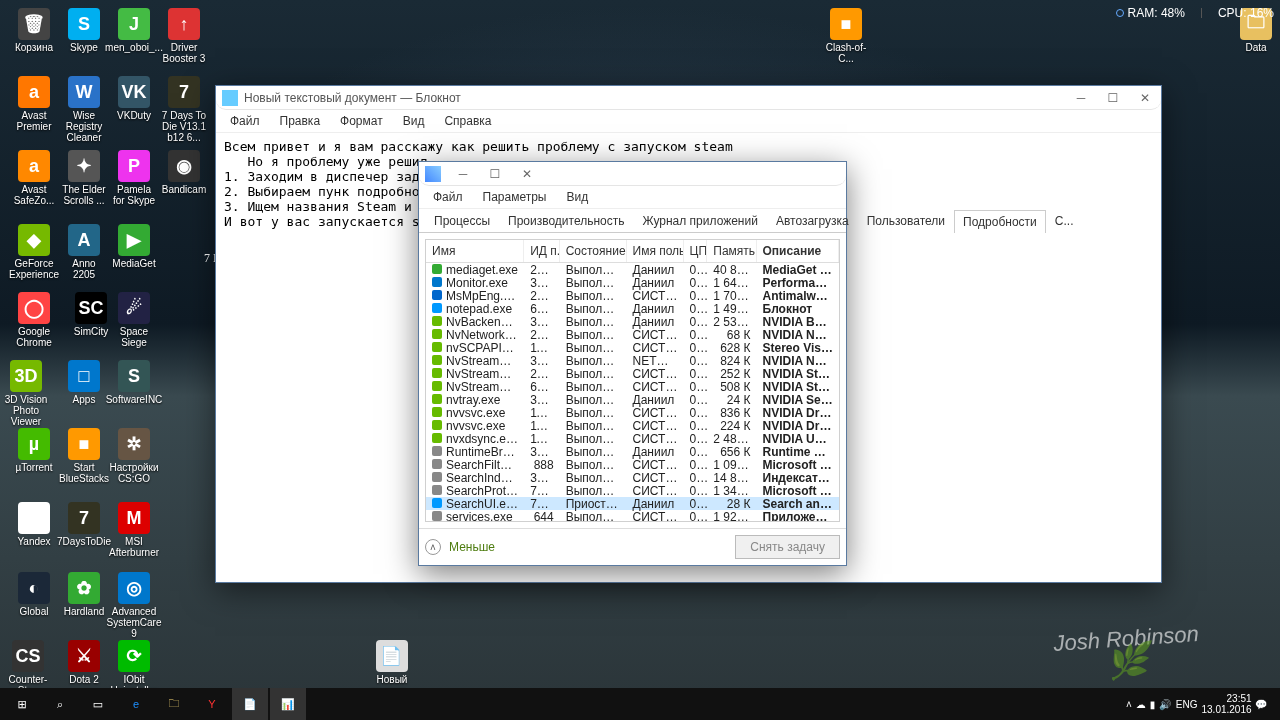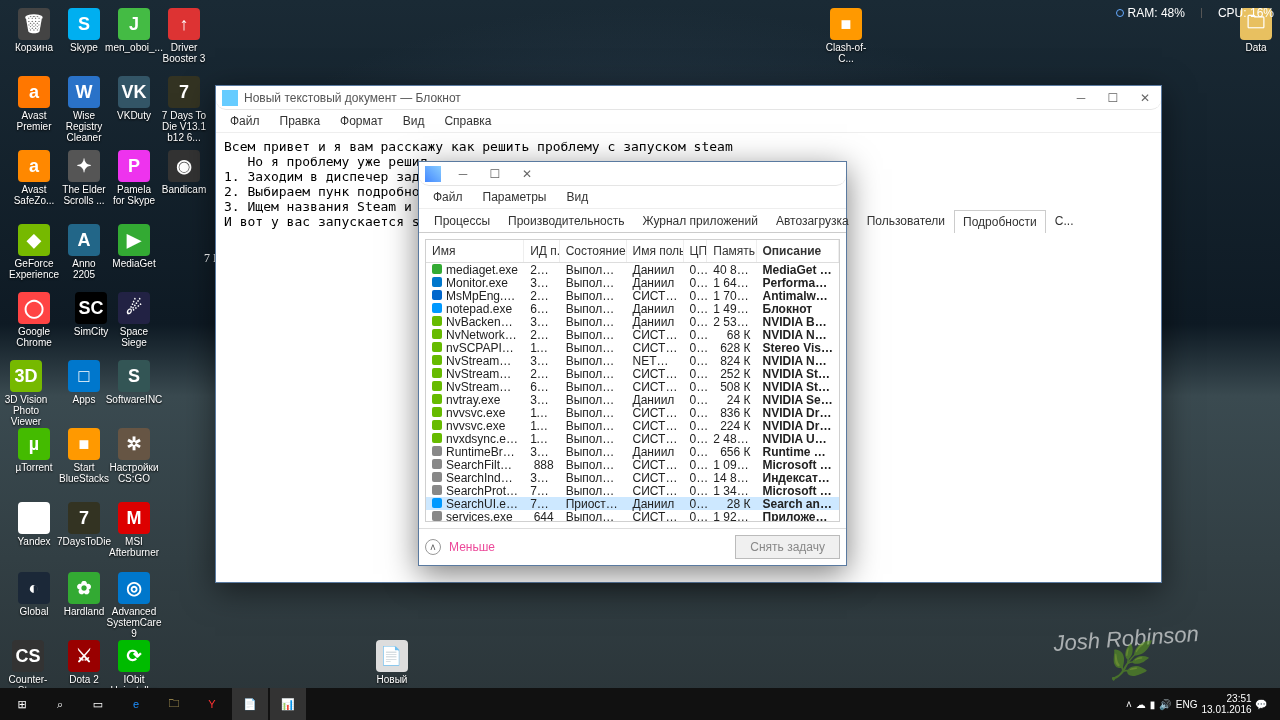--- a/index.html
+++ b/index.html
@@ -472,21 +472,21 @@
           <div class="col c2">Выполняется</div>
           <div class="col c3">СИСТЕМА</div>
           <div class="col c4">00</div>
           <div class="col c5">1 920 К</div>
           <div class="col c6">Приложение служ...</div>
         </div>
       </div>
   </div>
   <div class="tm-foot">
     <div class="chev">˄</div>
-    <span style="color:#ec4899;font-size:12px;">Меньше</span>
+    <span style="color:#4d7c0f;font-size:12px;">Меньше</span>
     <button class="endbtn" disabled="">Снять задачу</button>
   </div>
 </div>
 
 <div class="signature">
   <span>Josh Robinson</span><span class="fern">🌿</span>
 </div>
 
 <div class="taskbar">
   <div class="tb-item">⊞</div>

